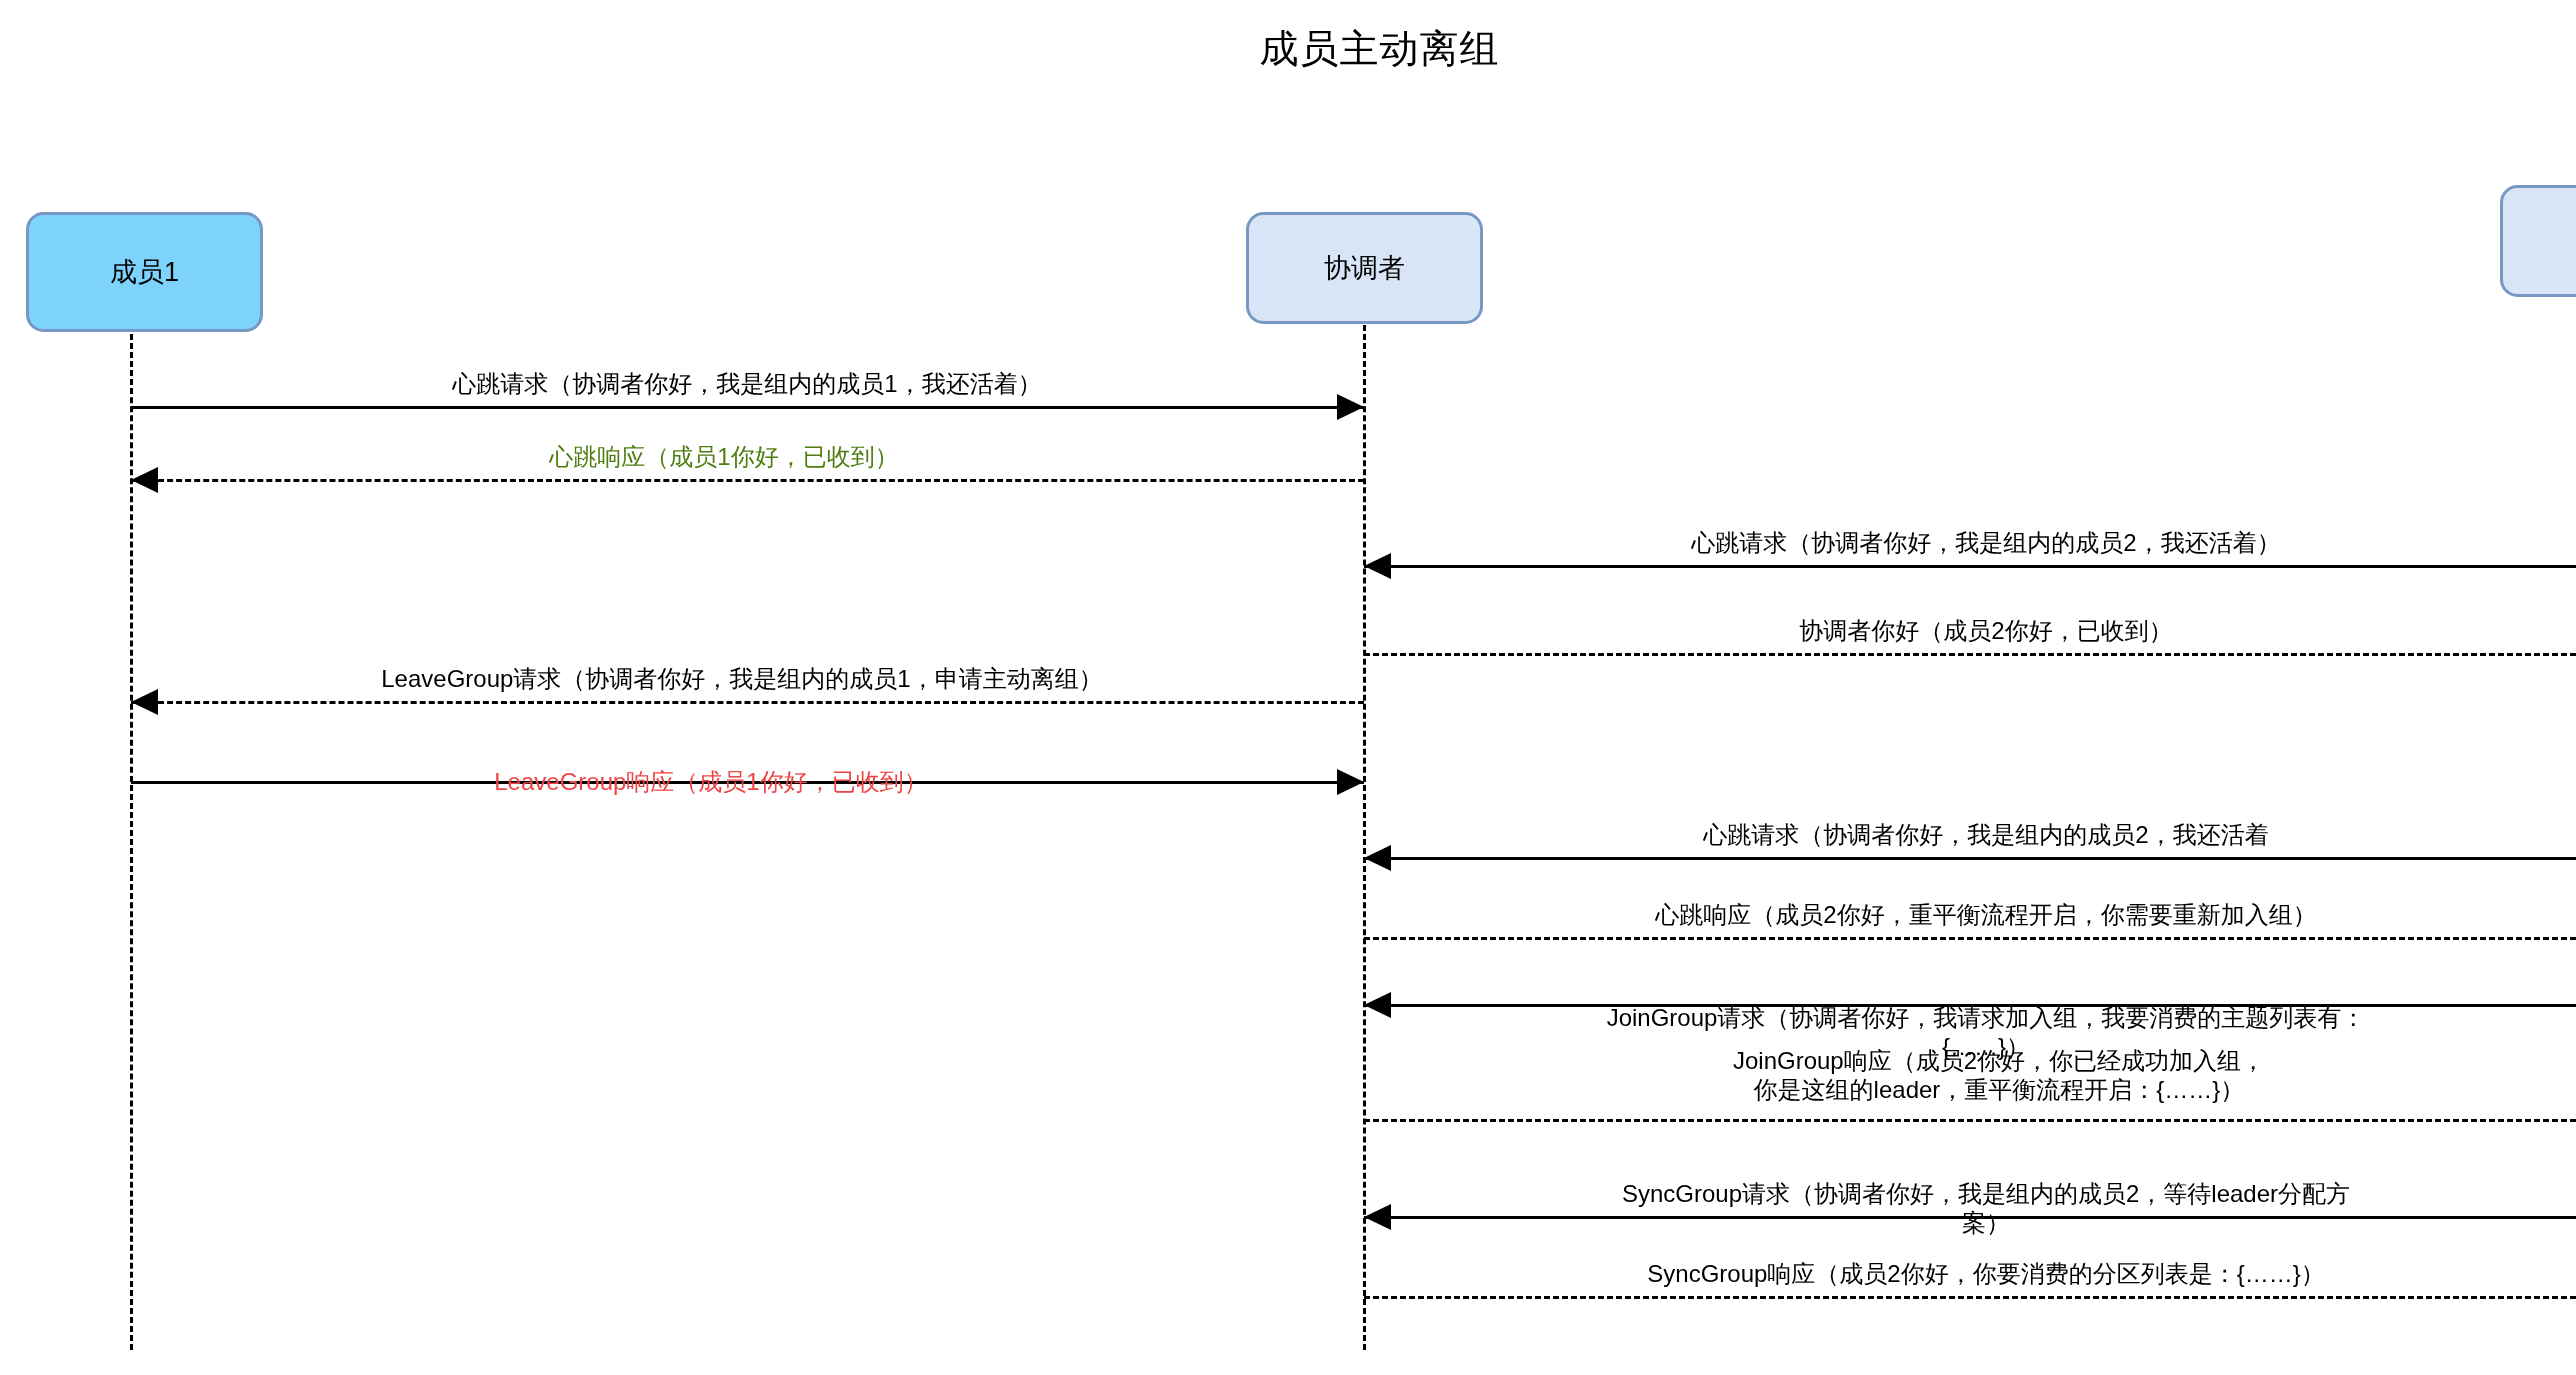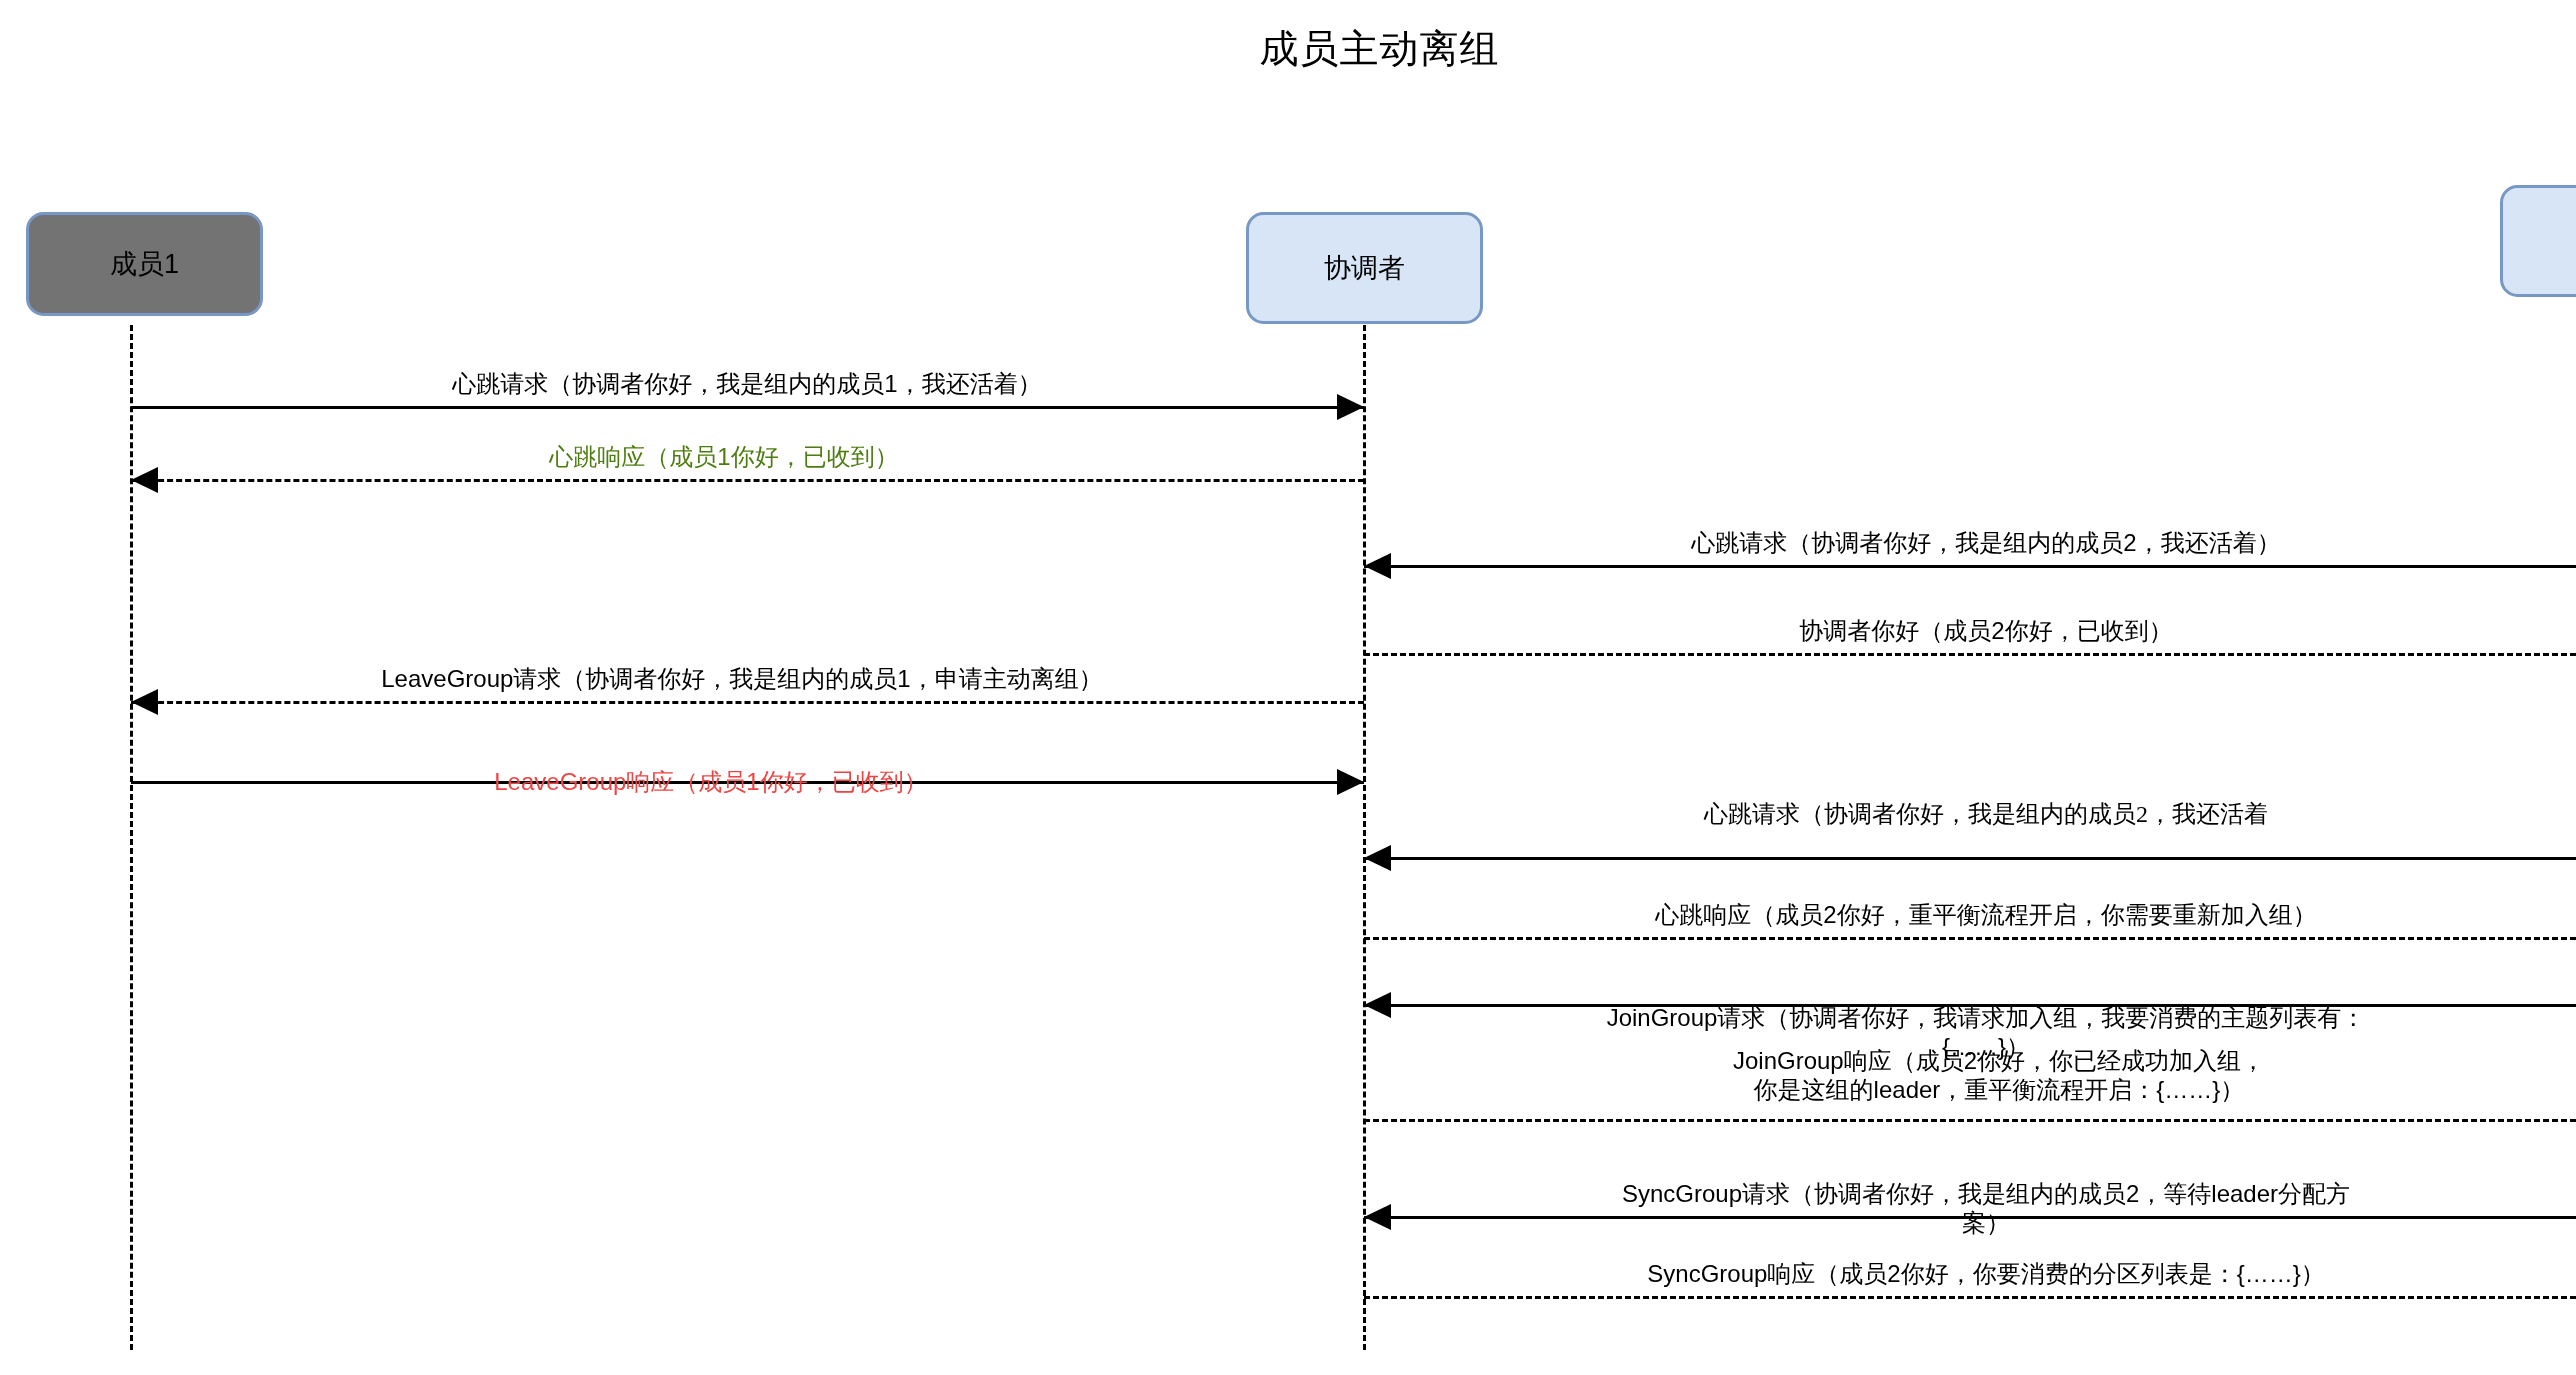--- a/index.html
+++ b/index.html
@@ -76,21 +76,21 @@
 
 <div id="stage">
 
   <div id="diagram-title">成员主动离组</div>
 
   <div id="lifelines-layer">
       <div class="lifeline" style="left: 130px; top: 325px; height: 1025px; border-left-color: rgb(0, 0, 0);"></div>
       <div class="lifeline" style="left: 1363px; top: 325px; height: 1025px; border-left-color: rgb(0, 0, 0);"></div>
     </div>
   <div id="actors-layer">
-      <div class="actor-box" style="left: 26px; top: 212px; width: 237px; height: 104px; background: #737373; border-color: rgb(119, 151, 196);">
+      <div class="actor-box" style="left: 26px; top: 212px; width: 237px; height: 120px; background: #7dd3fc; border-color: rgb(119, 151, 196);">
         <span class="actor-label">成员1</span>
       </div>
       <div class="actor-box" style="left: 1246px; top: 212px; width: 237px; height: 112px; background: rgb(215, 229, 247); border-color: rgb(119, 151, 196);">
         <span class="actor-label">协调者</span>
       </div>
       <div class="actor-box" style="left: 2500px; top: 185px; width: 237px; height: 112px; background: rgb(215, 229, 247); border-color: rgb(119, 151, 196);"></div>
     </div>
   <div id="messages-layer">
       <div>
         <div class="msg solid" style="left: 131px; top: 406px; width: 1233px; border-top-color: rgb(0, 0, 0);"></div>
@@ -117,21 +117,21 @@
         <div class="msg-label" style="left: 742px; top: 664px; color: rgb(0, 0, 0); text-align: center;">LeaveGroup请求（协调者你好，我是组内的成员1，申请主动离组）</div>
       </div>
       <div>
         <div class="msg solid" style="left: 131px; top: 781px; width: 1233px; border-top-color: rgb(0, 0, 0);"></div>
         <div class="arrowhead right" style="top: 769px; left: 1337px; border-left-color: rgb(0, 0, 0);"></div>
         <div class="msg-label" style="left: 711px; top: 743px; color: #ef4444; margin-top: 24px;">LeaveGroup响应（成员1你好，已收到）</div>
       </div>
       <div>
         <div class="msg solid" style="left: 1364px; top: 857px; width: 1239px; border-top-color: rgb(0, 0, 0);"></div>
         <div class="arrowhead left" style="top: 845px; left: 1364px; border-right-color: rgb(0, 0, 0);"></div>
-        <div class="msg-label" style="left: 1986px; top: 800px; color: rgb(0, 0, 0); font-family: Liberation Serif, serif;">心跳请求（协调者你好，我是组内的成员2，我还活着</div>
+        <div class="msg-label" style="left: 1986px; top: 820px; color: rgb(0, 0, 0);">心跳请求（协调者你好，我是组内的成员2，我还活着</div>
       </div>
       <div>
         <div class="msg dashed" style="left: 1364px; top: 937px; width: 1239px; border-top-color: rgb(0, 0, 0);"></div>
         <div class="msg-label" style="left: 1986px; top: 900px; color: rgb(0, 0, 0);">心跳响应（成员2你好，重平衡流程开启，你需要重新加入组）</div>
       </div>
       <div>
         <div class="msg solid" style="left: 1364px; top: 1004px; width: 1239px; border-top-color: rgb(0, 0, 0);"></div>
         <div class="arrowhead left" style="top: 992px; left: 1364px; border-right-color: rgb(0, 0, 0);"></div>
         <div class="msg-label" style="left: 1986px; top: 1003px; color: rgb(0, 0, 0);">JoinGroup请求（协调者你好，我请求加入组，我要消费的主题列表有：{……}）</div>
       </div>

